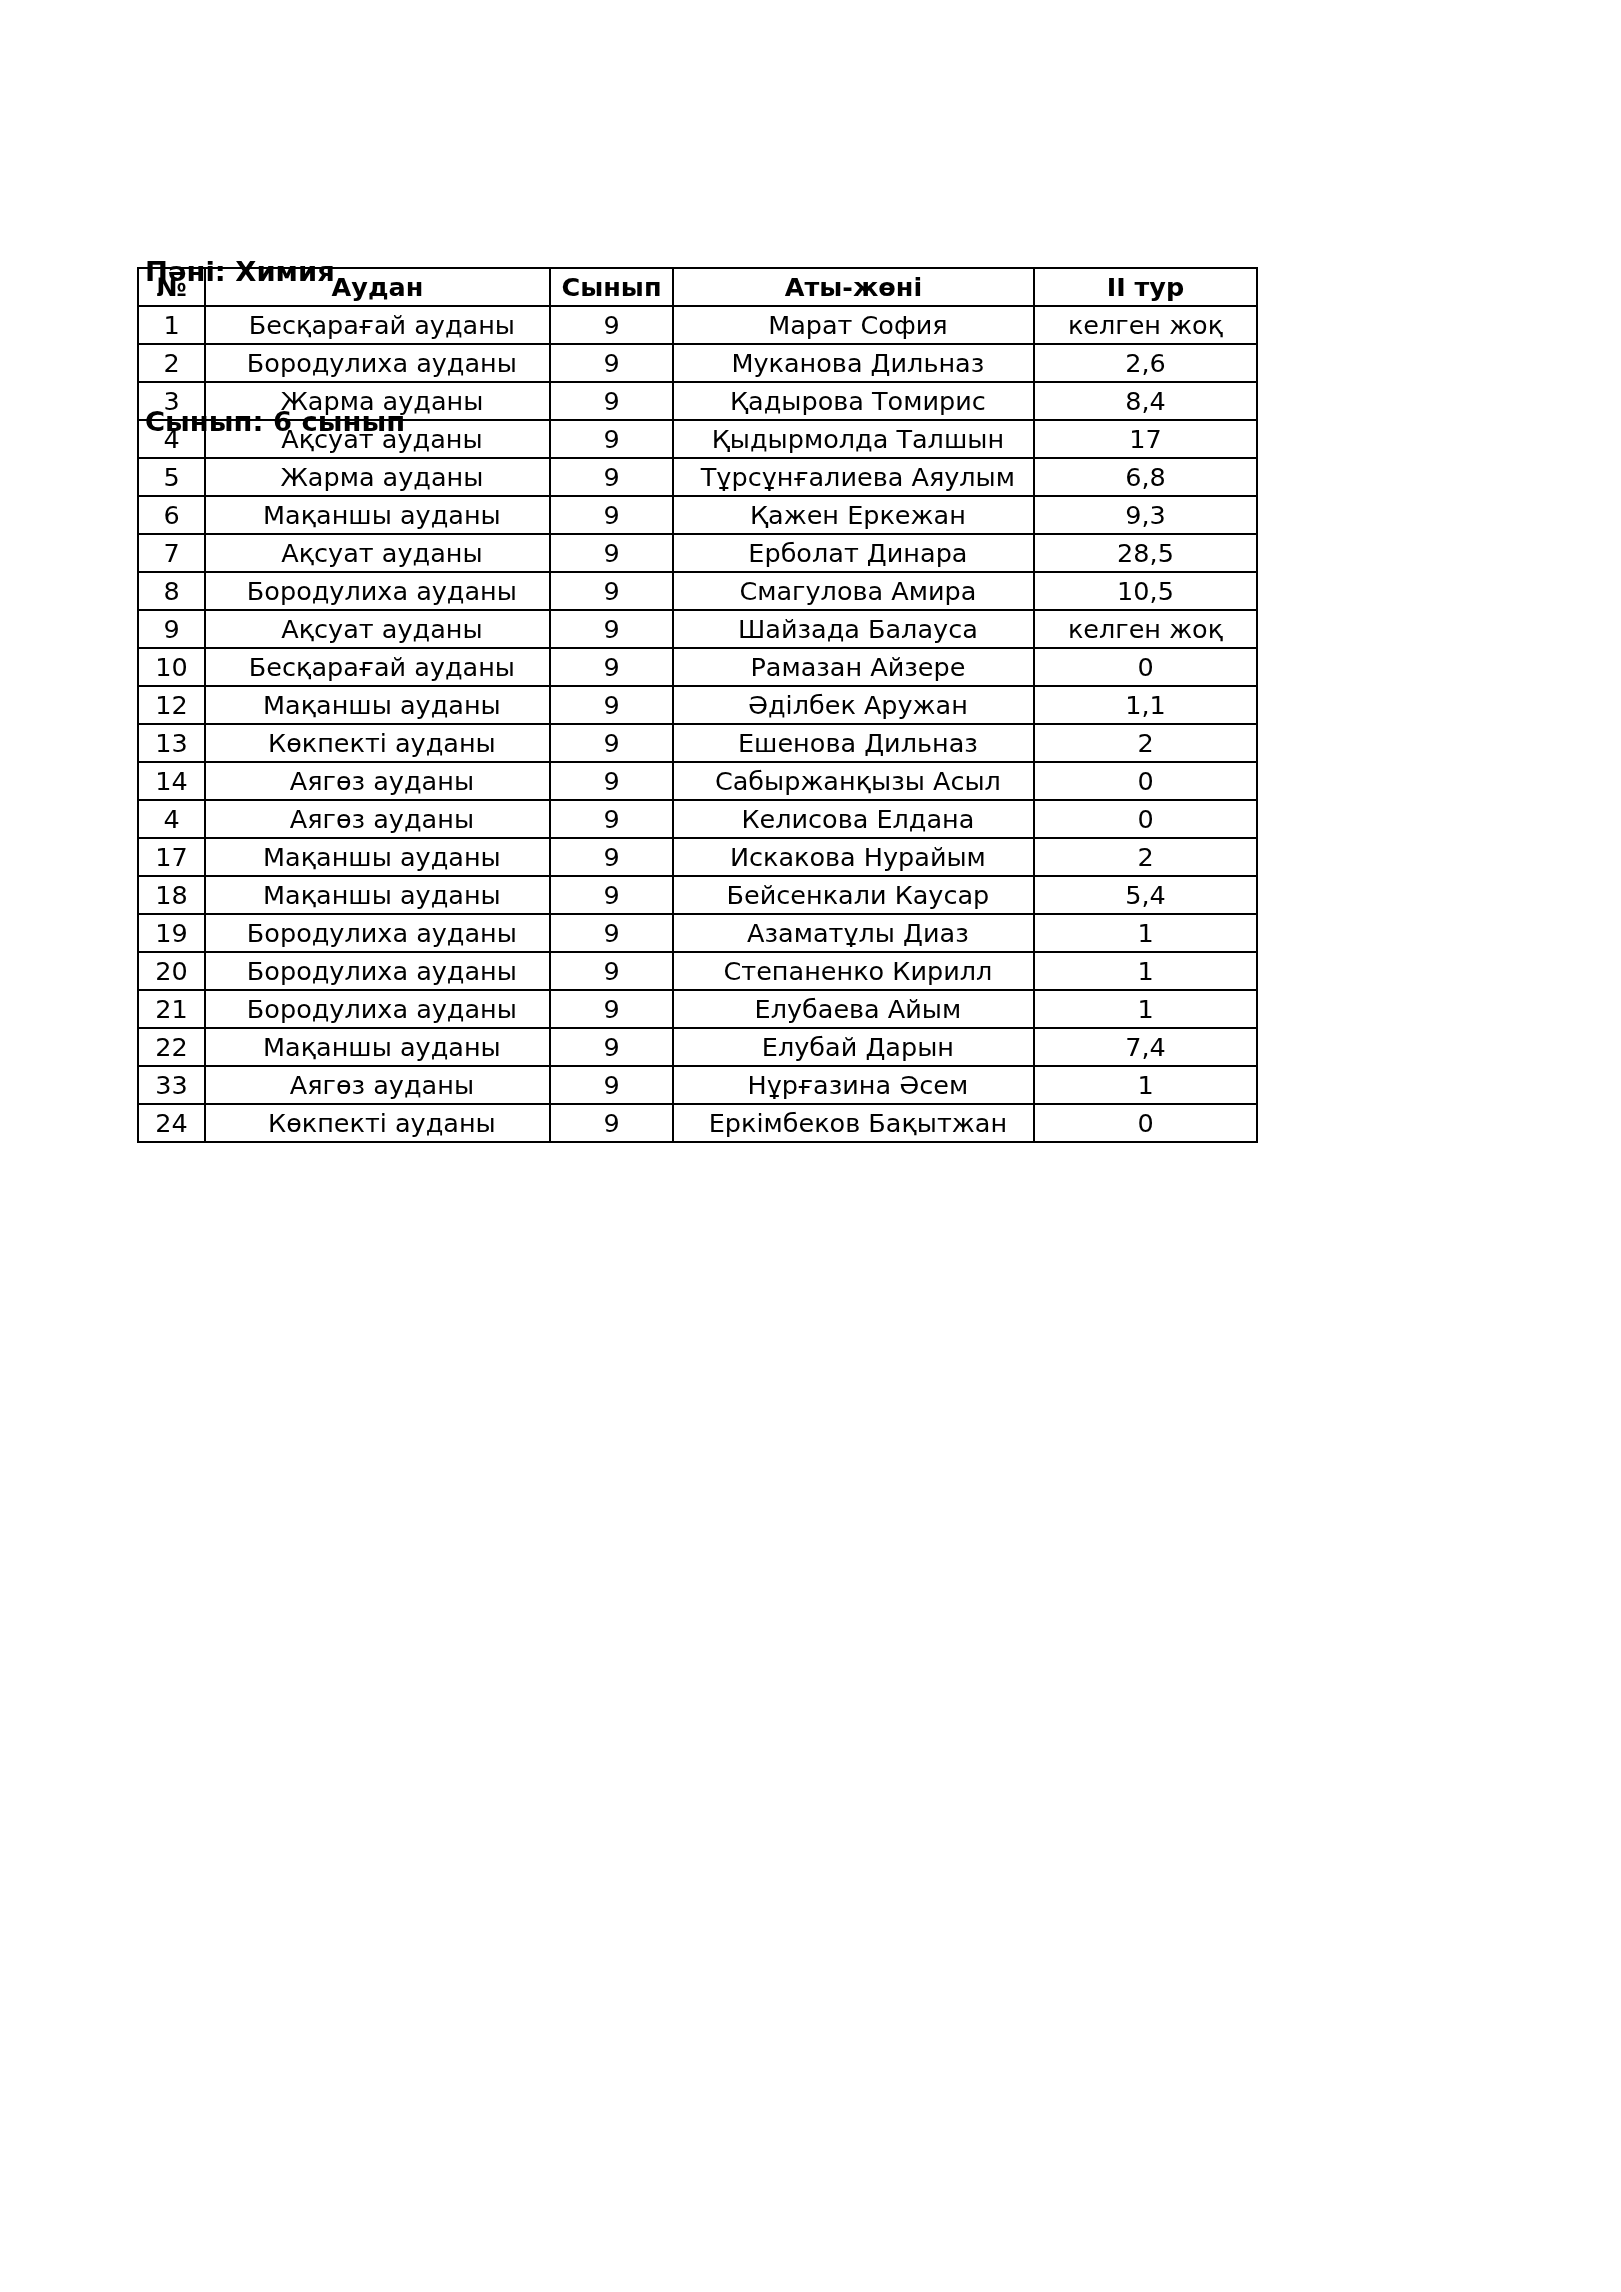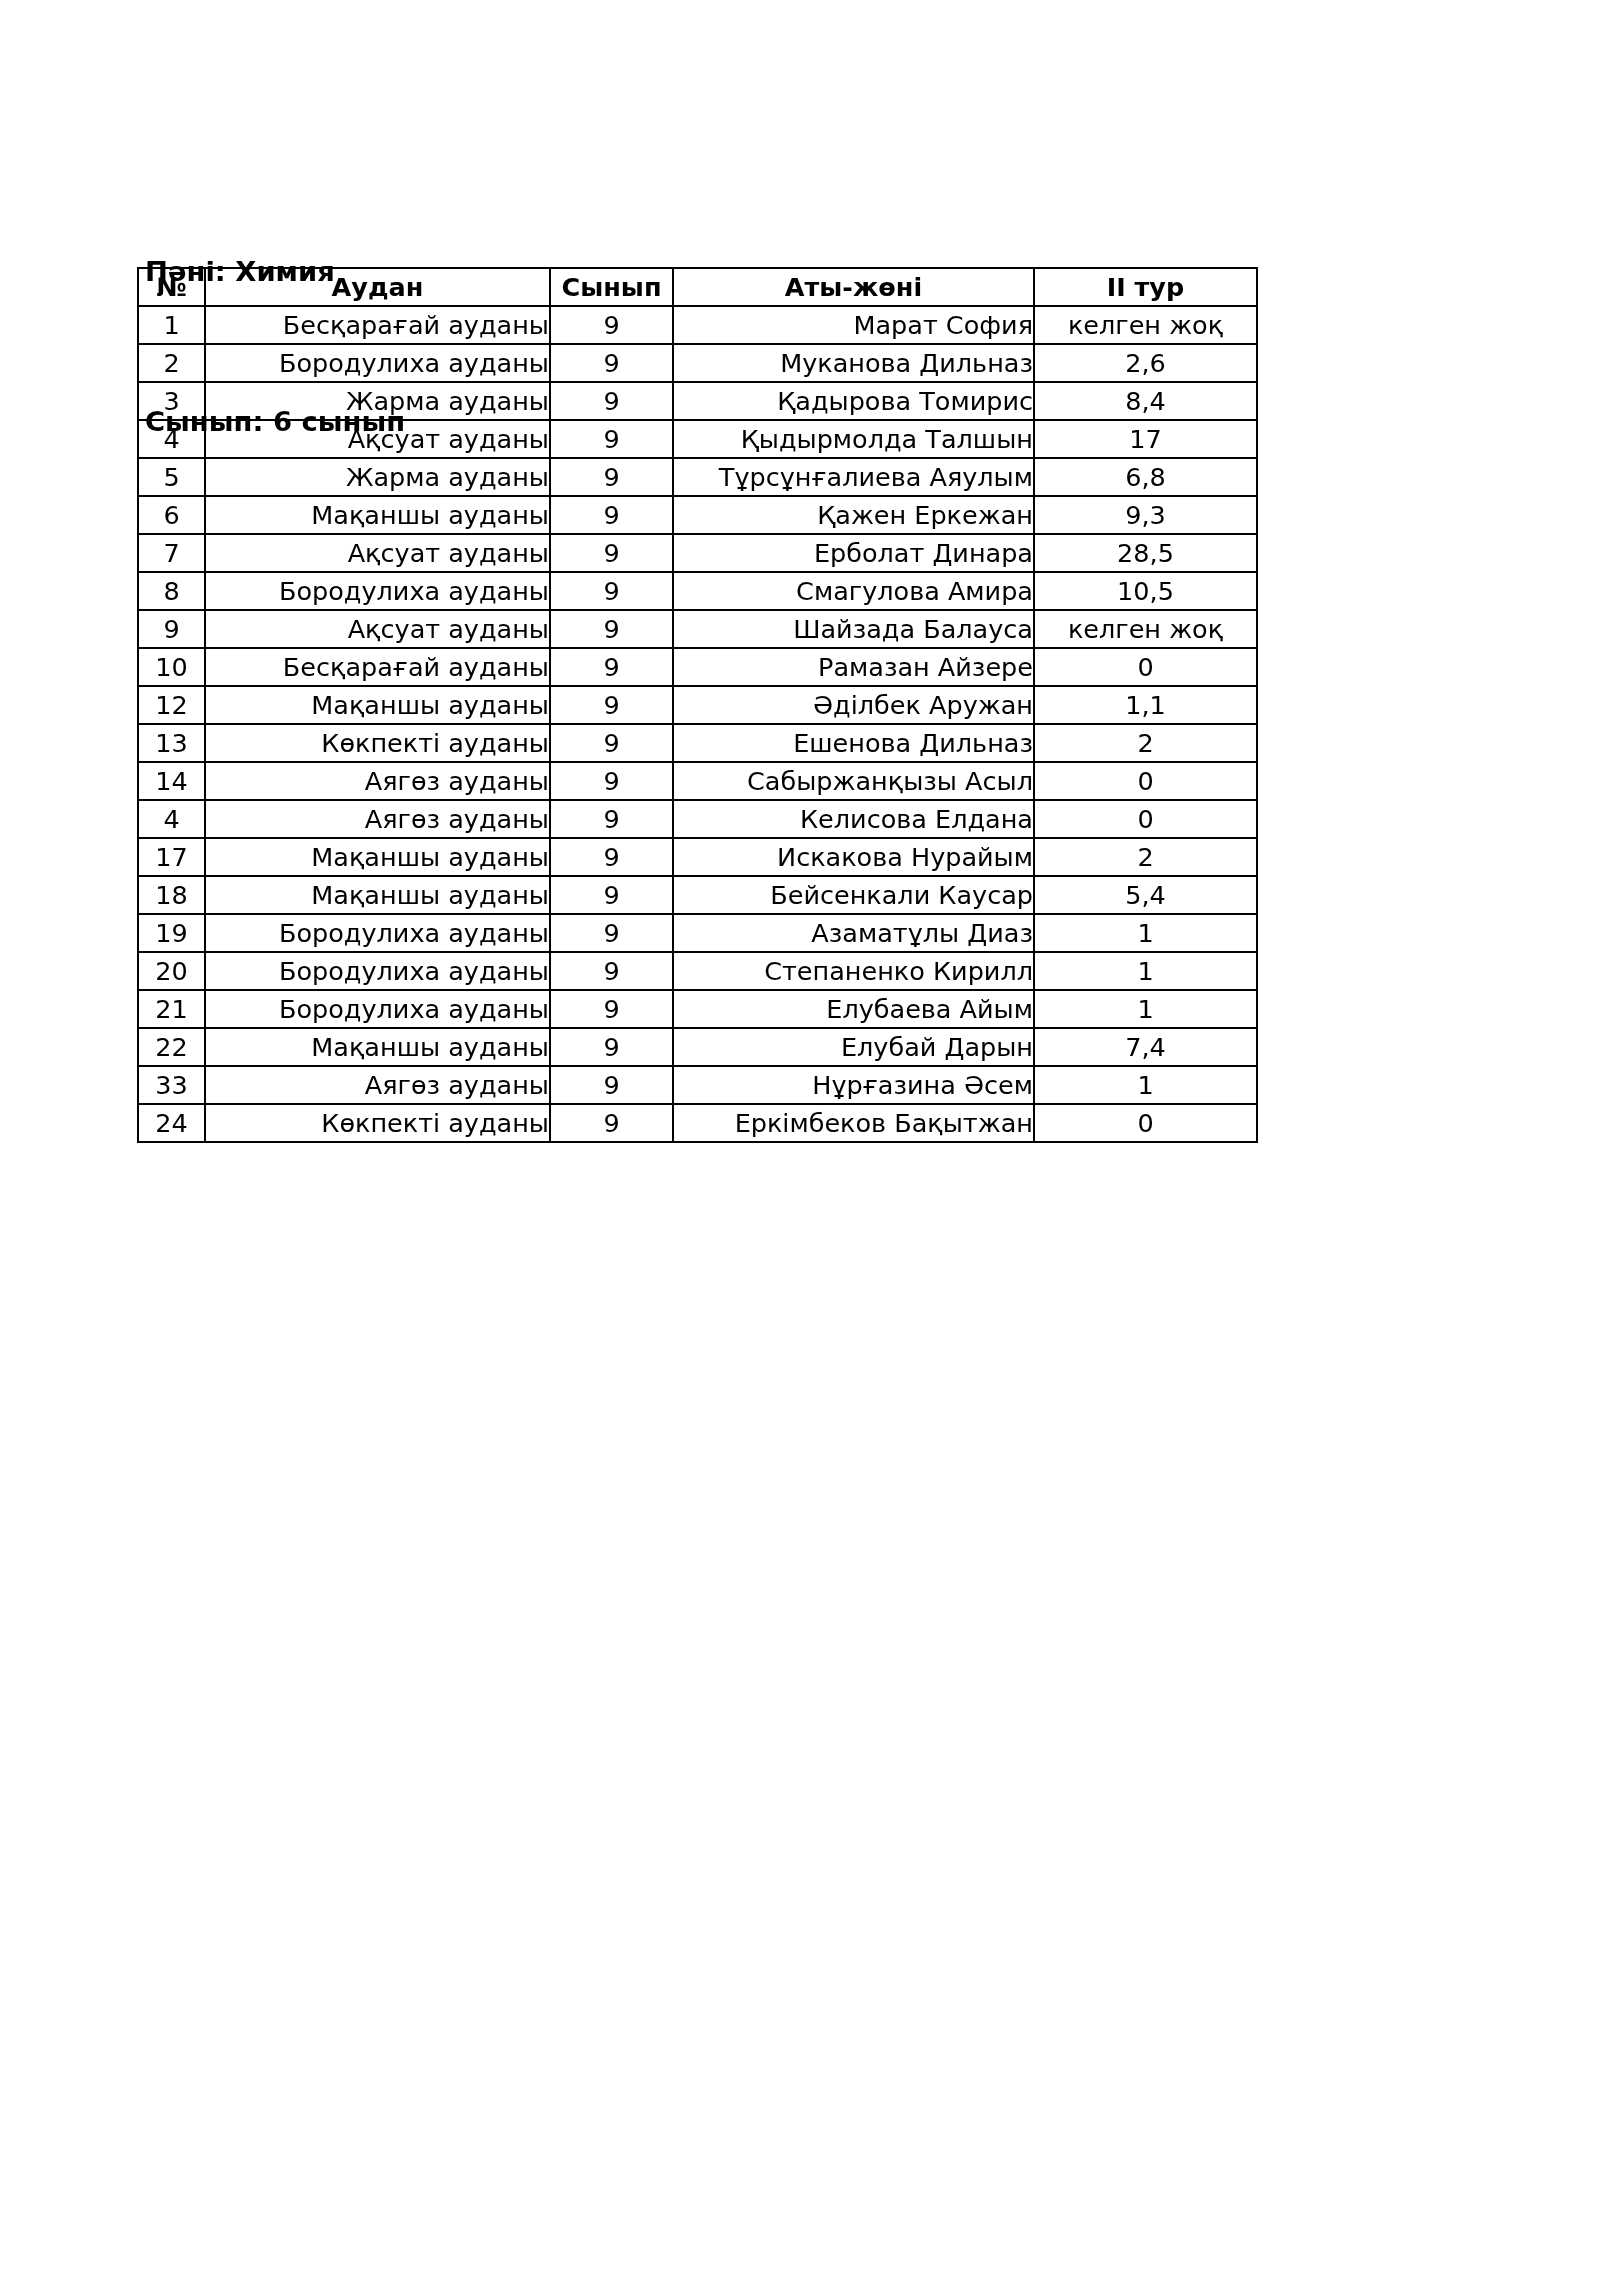--- a/index.html
+++ b/index.html
@@ -39,21 +39,21 @@
     padding: 0;
     overflow: hidden;
     white-space: nowrap;
     vertical-align: middle;
   }
   table.results th {
     font-weight: bold;
     text-align: center;
   }
   .c-center { text-align: center; }
-  .c-left { text-align: right; padding-left: 8.8px !important; }
+  .c-left { text-align: center; padding-left: 8.8px !important; }
 </style>
 </head>
 <body>
 
 <div class="page">
 
   <div class="titles">
     <div>Пәні: Химия</div>
     <div>Сынып: 6 сынып</div>
   </div>

